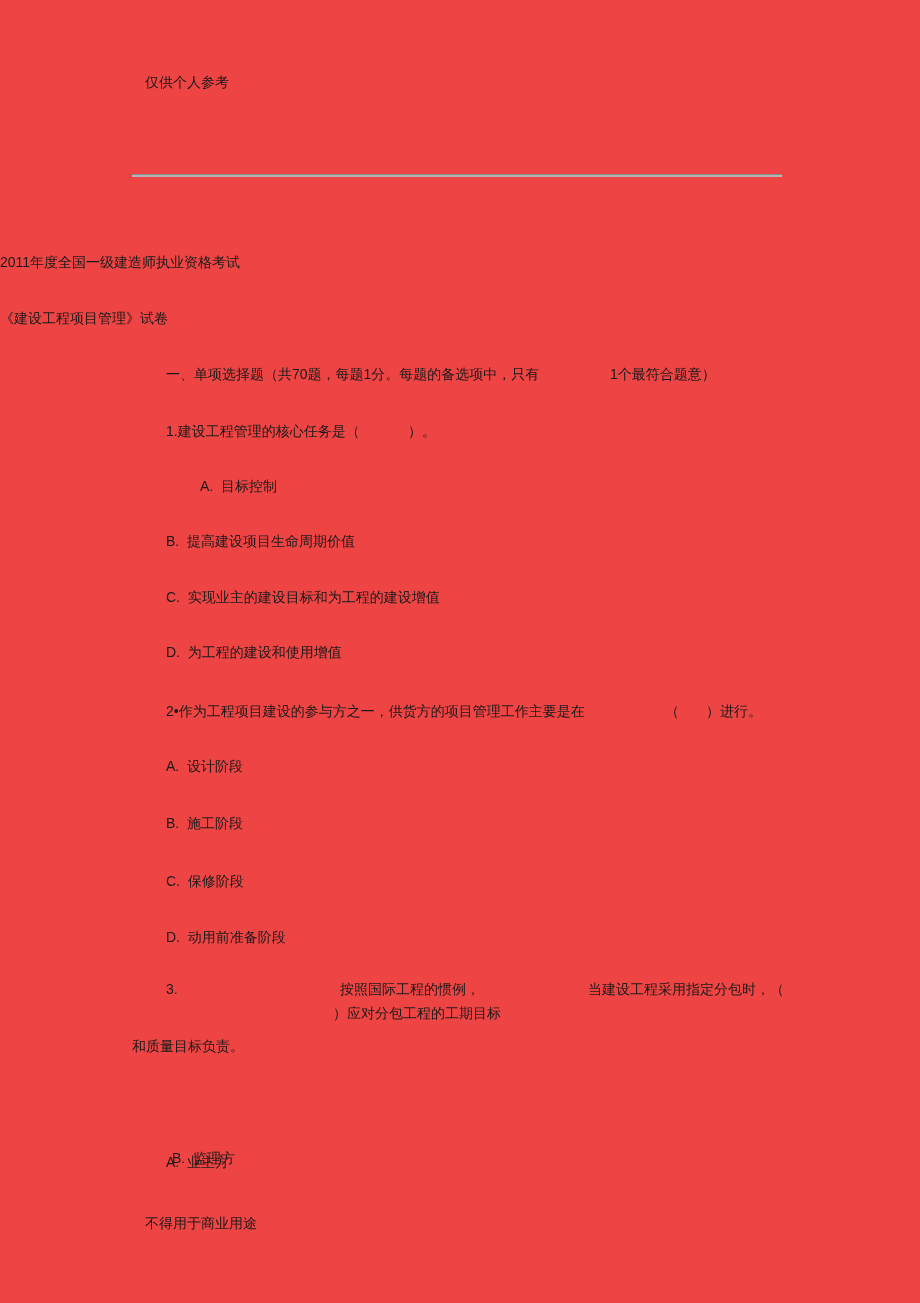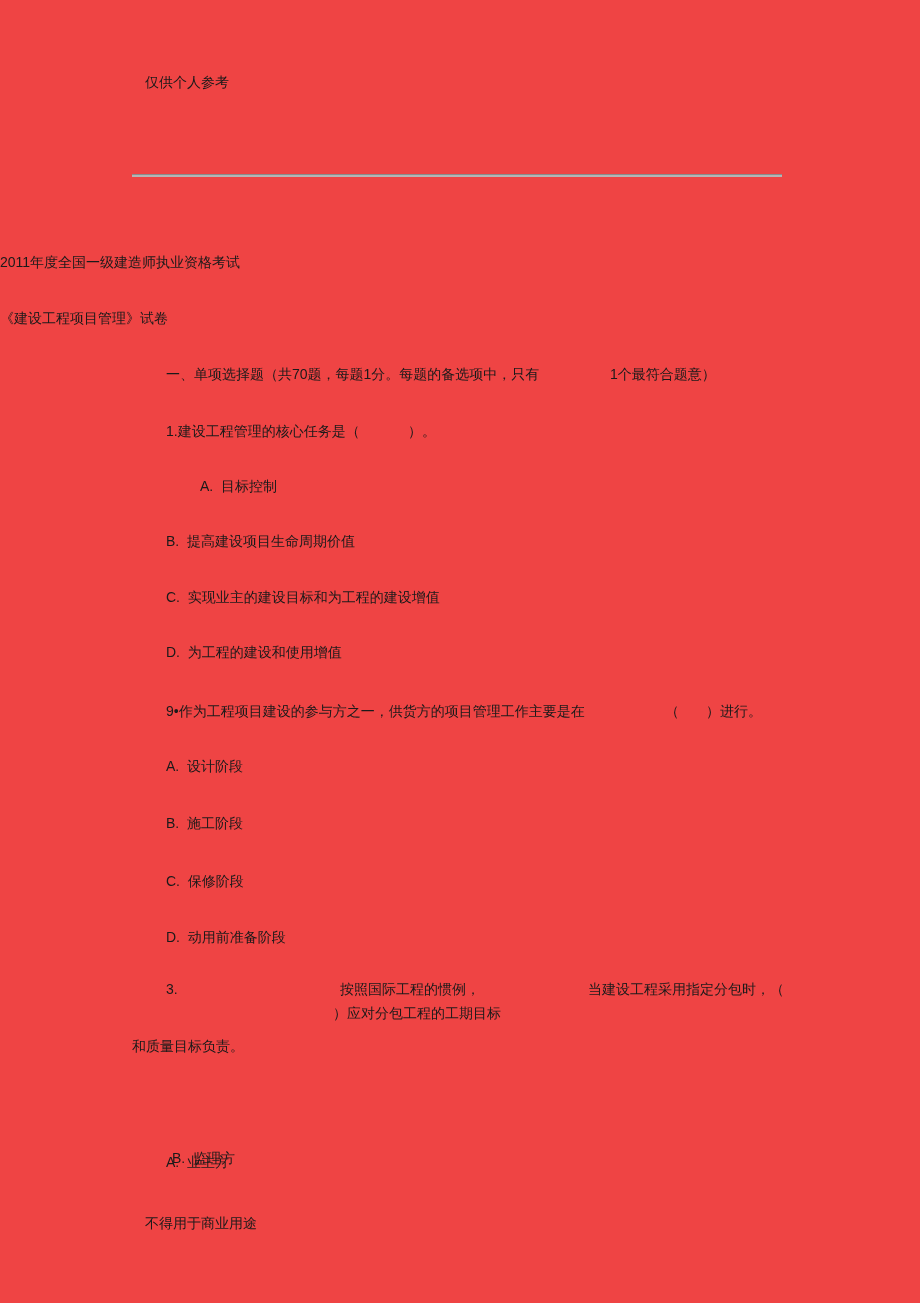--- a/index.html
+++ b/index.html
@@ -76,21 +76,21 @@
     <span class="seg" style="left:166px;">1.建设工程管理的核心任务是（</span>
     <span class="seg" style="left:408px;">）。</span>
   </div>
 
   <div class="txt" style="left:166px; top:478px;margin-left:34px;">A.  目标控制</div>
   <div class="txt" style="left:166px; top:533px;">B.  提高建设项目生命周期价值</div>
   <div class="txt" style="left:166px; top:589px;">C.  实现业主的建设目标和为工程的建设增值</div>
   <div class="txt" style="left:166px; top:644px;">D.  为工程的建设和使用增值</div>
 
   <div class="line-row" style="top:703px;">
-    <span class="seg" style="left:166px;">9•作为工程项目建设的参与方之一，供货方的项目管理工作主要是在</span>
+    <span class="seg" style="left:166px;">2•作为工程项目建设的参与方之一，供货方的项目管理工作主要是在</span>
     <span class="seg" style="left:665px;">（</span>
     <span class="seg" style="left:706px;">）进行。</span>
   </div>
 
   <div class="txt" style="left:166px; top:758px;">A.  设计阶段</div>
   <div class="txt" style="left:166px; top:815px;">B.  施工阶段</div>
   <div class="txt" style="left:166px; top:873px;">C.  保修阶段</div>
   <div class="txt" style="left:166px; top:929px;">D.  动用前准备阶段</div>
 
   <div class="line-row" style="top:981px;">

